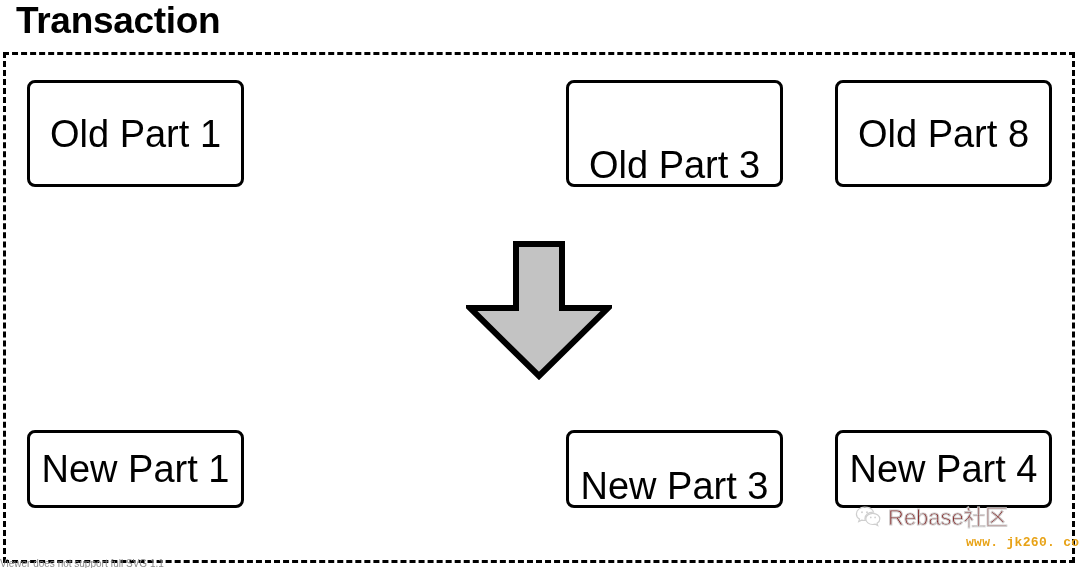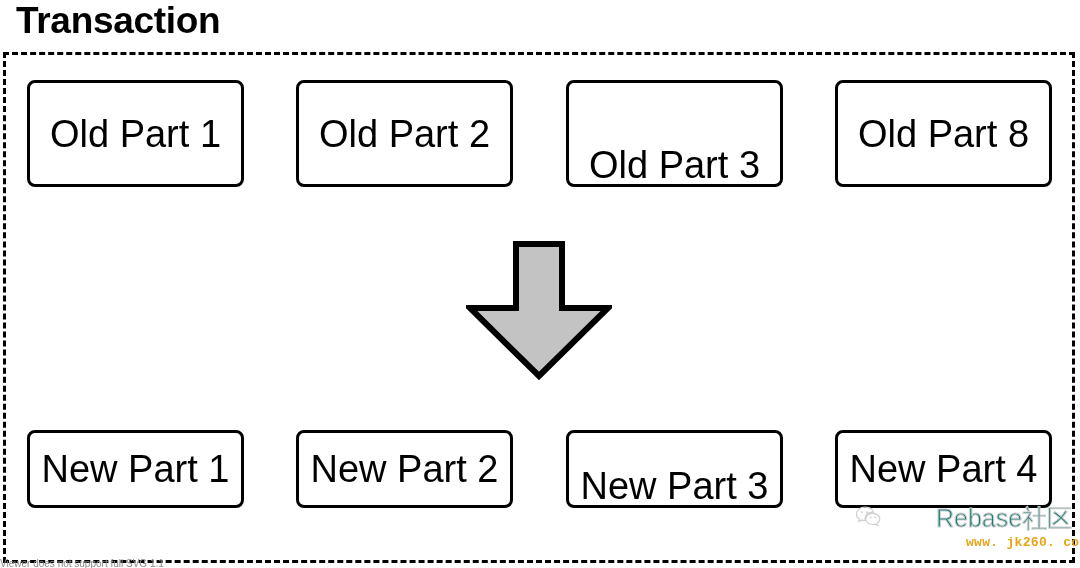--- a/index.html
+++ b/index.html
@@ -91,28 +91,27 @@
     left: 855px;
     top: 503px;
     width: 190px;
     height: 30px;
     display: flex;
     align-items: center;
     gap: 5px;
     pointer-events: none;
   }
   #watermark-brand .wm-text {
-    font-size: 25px;
-    color: #0f766e;
+    font-size: 22px;
+    color: #7f1d1d;
     line-height: 1;
     white-space: nowrap;
     -webkit-text-stroke: 1px #cfcfcf;
     text-shadow: 0 0 1px #d8d8d8;
     opacity: 0.95;
-    margin-left: 48px;
   }
   #watermark-url {
     position: absolute;
     left: 966px;
     top: 536px;
     font-family: "Liberation Mono", monospace;
     font-size: 13px;
     font-weight: bold;
     color: #e8a317;
     letter-spacing: 0.3px;
@@ -138,41 +137,35 @@
 
 <div id="diagram-root">
 
   <div id="transaction-title">Transaction</div>
 
   <div id="transaction-boundary"></div>
 
   <div class="part-box row-old col-1">
     <span class="part-label">Old Part 1</span>
   </div>
-  <div class="part-box row-old col-2">
-    <span class="part-label">Old Part 2</span>
-  </div>
   <div class="part-box row-old col-3">
     <span class="part-label">Old Part 3</span>
   </div>
   <div class="part-box row-old col-4">
     <span class="part-label">Old Part 8</span>
   </div>
 
   <div id="transform-arrow">
     <svg width="146" height="140" viewBox="0 0 146 140" xmlns="http://www.w3.org/2000/svg">
       <polygon points="50,4 96,4 96,68 142,68 73,136 4,68 50,68" fill="#c3c3c3" stroke="#000000" stroke-width="6" stroke-linejoin="miter"></polygon>
     </svg>
   </div>
 
   <div class="part-box row-new col-1">
     <span class="part-label">New Part 1</span>
-  </div>
-  <div class="part-box row-new col-2">
-    <span class="part-label">New Part 2</span>
   </div>
   <div class="part-box row-new col-3">
     <span class="part-label">New Part 3</span>
   </div>
   <div class="part-box row-new col-4">
     <span class="part-label">New Part 4</span>
   </div>
 
   <div id="watermark-brand">
     <span>

